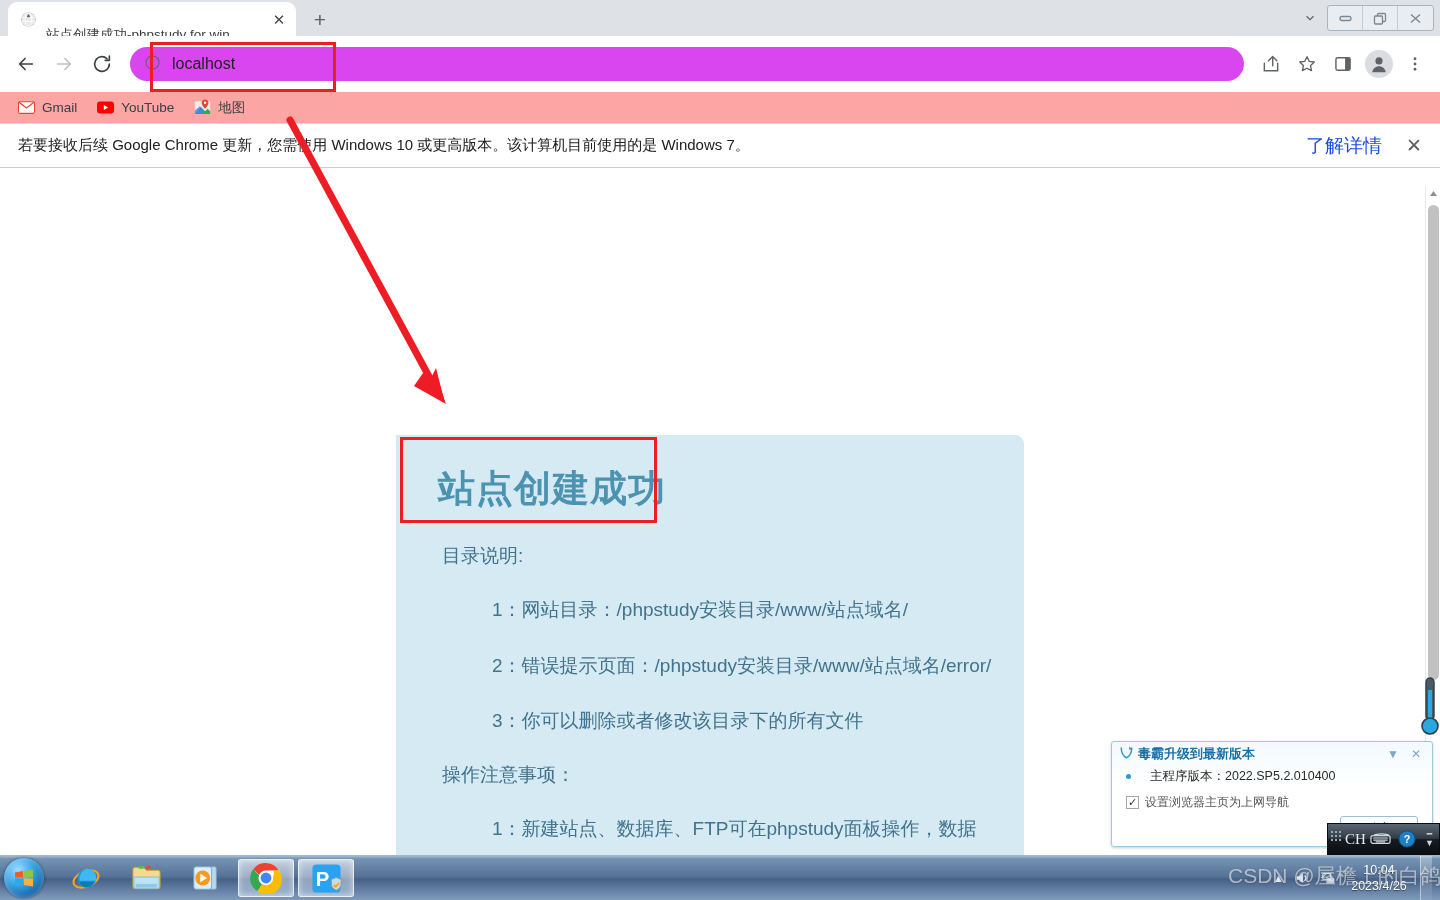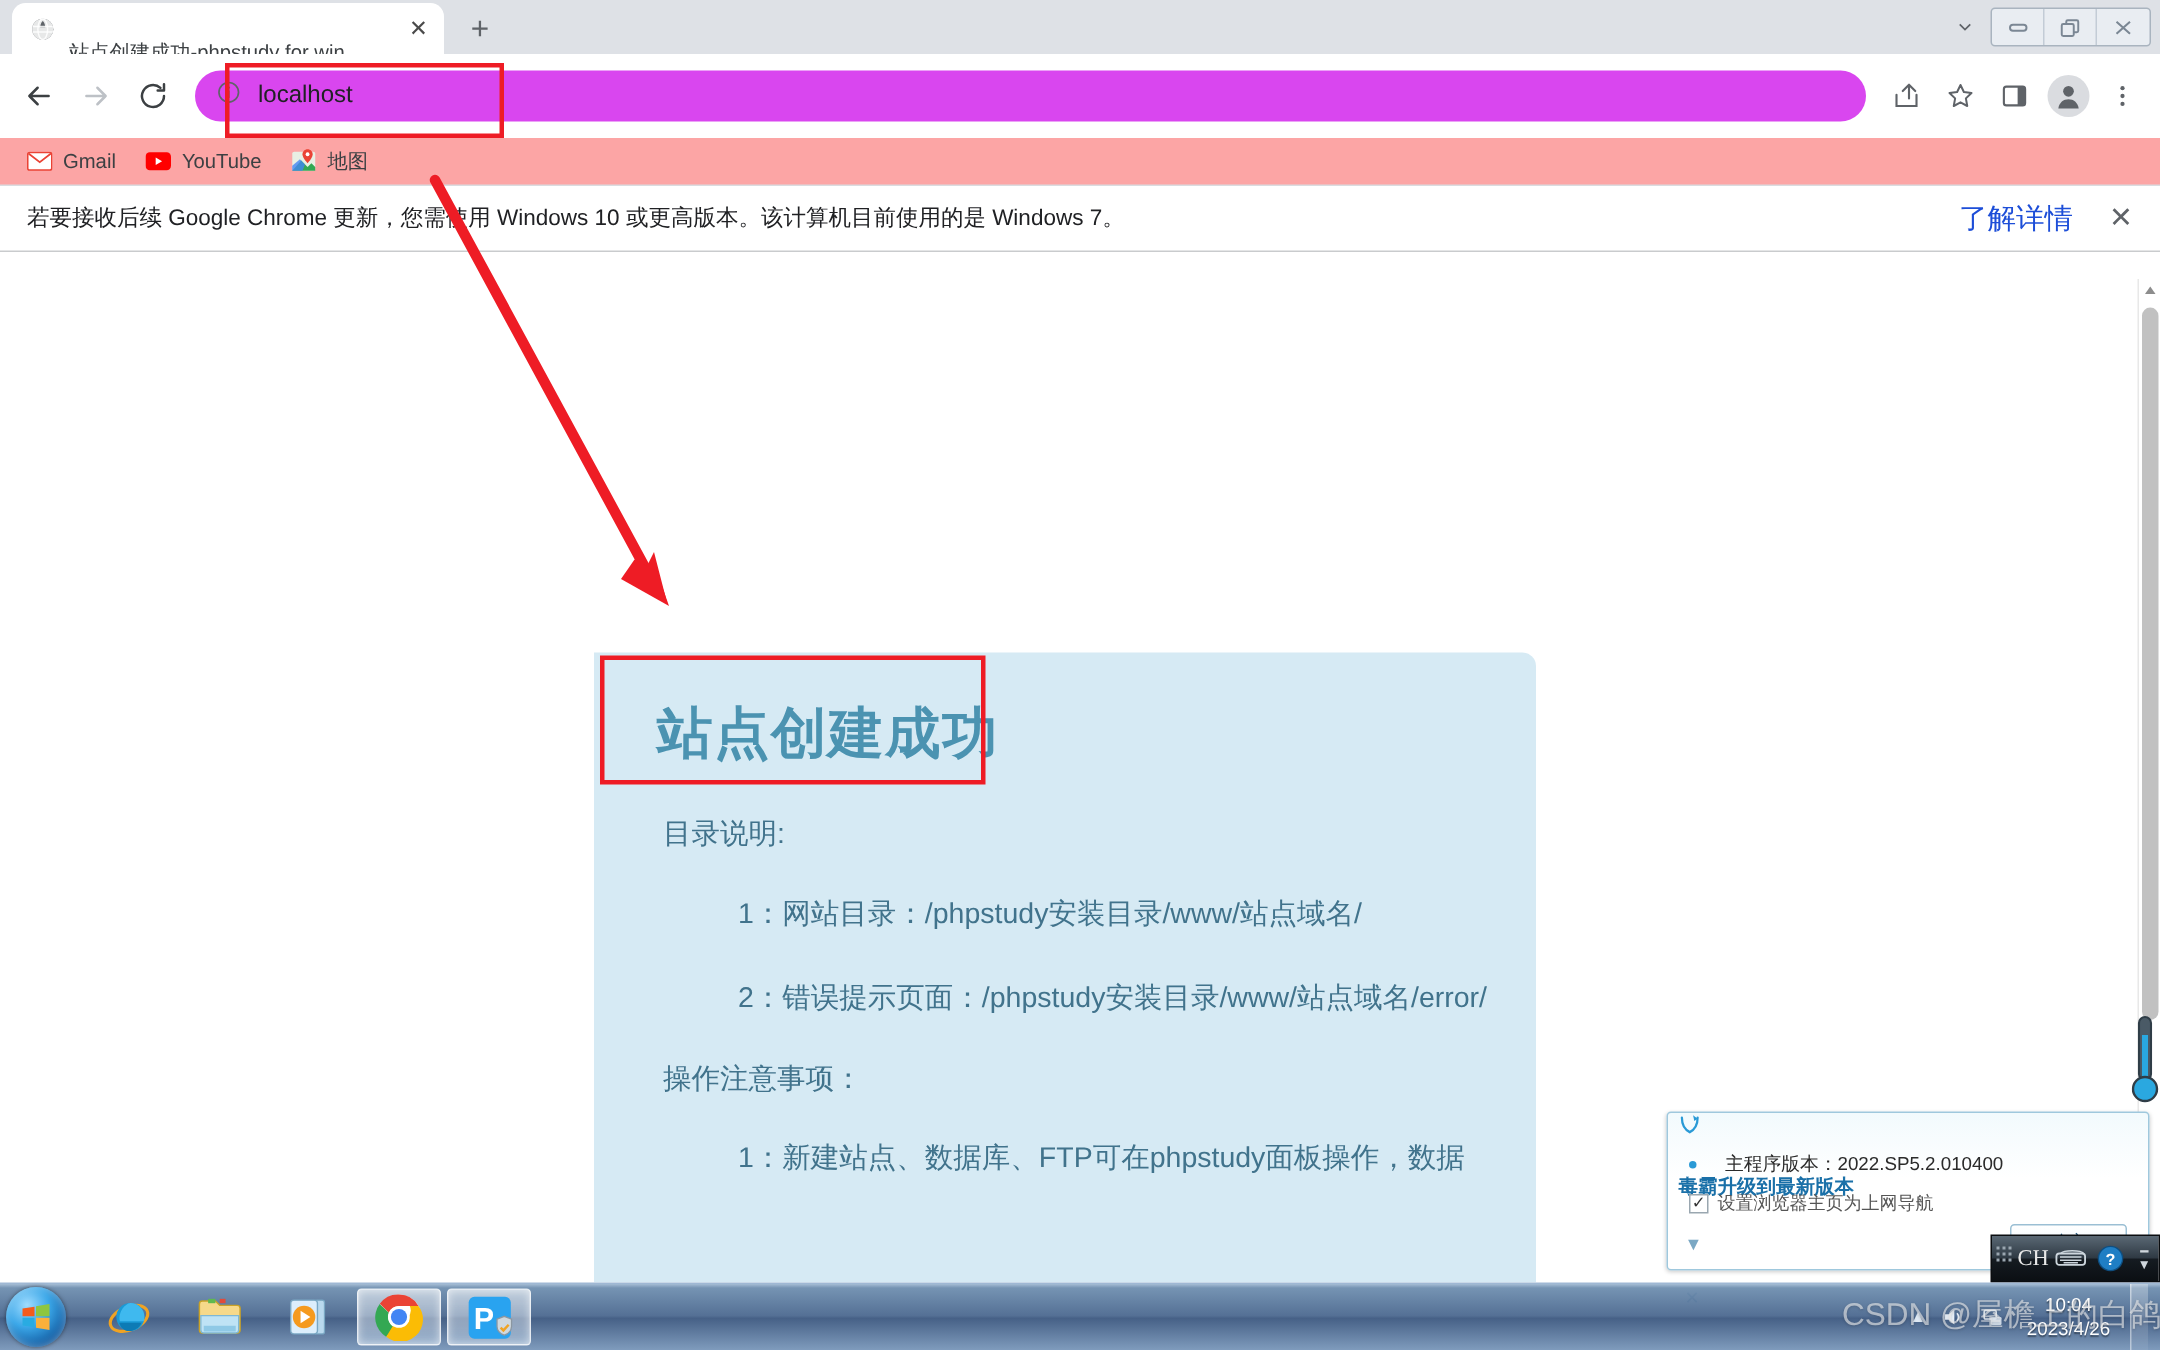--- a/index.html
+++ b/index.html
@@ -187,21 +187,21 @@
     pointer-events: none; z-index: 60; }
 
   
   .av-popup {
     position: absolute; left: 1111px; top: 741px; width: 322px; height: 106px;
     background: linear-gradient(180deg,#f2fafd 0%,#ffffff 42%,#ffffff 100%);
     border: 1px solid #9fc8dd; border-radius: 3px;
     box-shadow: 0 1px 3px rgba(0,0,0,.2); z-index: 50;
     font-size: 12.5px;
   }
-  .av-head { display: flex; align-items: flex-start; height: 24px; padding: 0 7px; gap: 22px; flex-direction: column; }
+  .av-head { display: flex; align-items: center; height: 24px; padding: 0 7px; gap: 4px; }
   .av-title { font-size: 13px; color: #1a70a8; font-weight: bold; flex: 1 1 auto; }
   .av-min, .av-close { color: #7ba8c4; font-size: 12px; cursor: pointer; padding: 0 4px; }
   .av-list { padding: 2px 0 0 14px; }
   .av-row { display: flex; align-items: center; gap: 7px; margin-bottom: 5px; }
   .av-dot { width: 5px; height: 5px; border-radius: 50%; background: #2a9ad6; flex:0 0 5px; }
   .av-row-text { font-size: 12.5px; color: #2b2b2b; margin-left: 12px; }
   .av-footer { display: flex; align-items: center; gap: 6px; padding: 4px 0 0 14px; }
   .av-check {
     width: 13px; height: 13px; border: 1px solid #9aa7b0; background: #fff;
     display: flex; align-items: center; justify-content: center;
@@ -432,20 +432,21 @@
     </div>
 
     <div class="viewport">
       <div class="page">
         <div class="success-panel">
           <div class="success-title">站点创建成功</div>
 
           <div class="sec-head">目录说明:</div>
           <div class="sec-item">1：网站目录：/phpstudy安装目录/www/站点域名/</div>
           <div class="sec-item">2：错误提示页面：/phpstudy安装目录/www/站点域名/error/</div>
+          <div class="sec-item">3：你可以删除或者修改该目录下的所有文件</div>
 
           <div class="sec-head">操作注意事项：</div>
           <div class="sec-item">1：新建站点、数据库、FTP可在phpstudy面板操作，数据</div>
 
         </div>
       </div>
     </div>
 
     <div class="scrollbar">
       <div class="sb-arrow">

